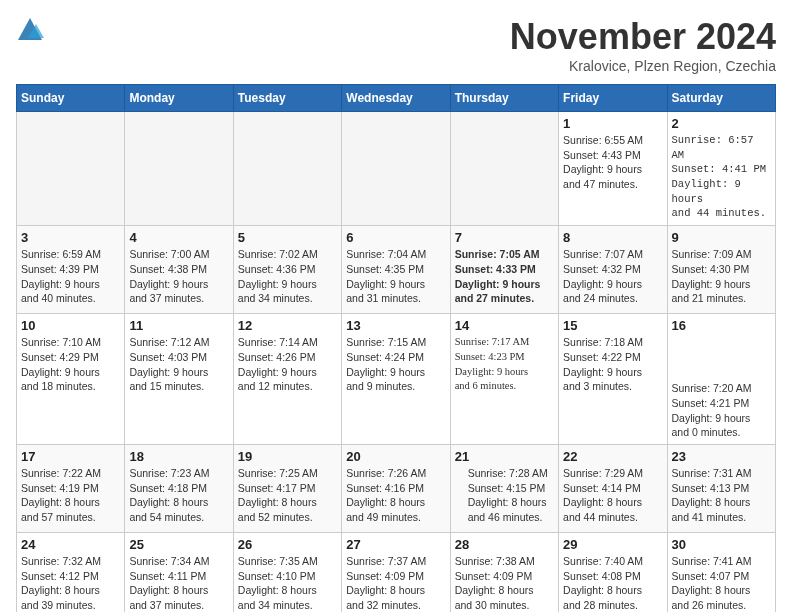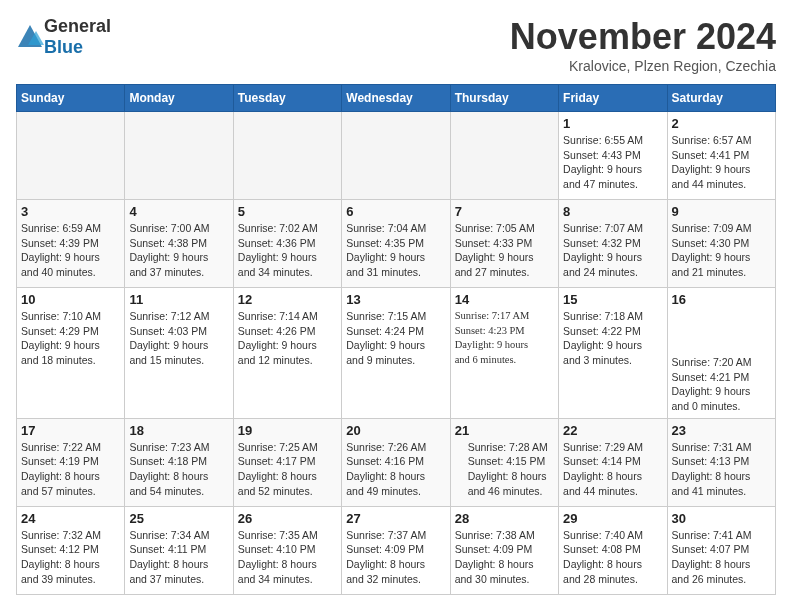--- a/index.html
+++ b/index.html
@@ -87,24 +87,20 @@
 </head>
 <body>
 
 <div class="header-section">
   <div class="logo-container">
     <div class="logo-row">
       <svg class="logo-icon" viewBox="0 0 28 28" xmlns="http://www.w3.org/2000/svg">
         <polygon points="14,2 26,24 2,24" fill="#1a6faa" opacity="0.85"></polygon>
         <polygon points="20,8 28,22 12,22" fill="#2a9fd6" opacity="0.7"></polygon>
       </svg>
-      <div>
-        <span style="font-size:18px;font-weight:bold;color:#333;">General</span><br>
-        <span style="font-size:18px;font-weight:bold;color:#1a6faa;">Blue</span>
-      </div>
     </div>
   </div>
   <div class="title-section">
     <div class="month-year">November 2024</div>
     <div class="location">Kralovice, Plzen Region, Czechia</div>
   </div>
 </div>
 
 <table class="calendar">
   <thead>
@@ -127,21 +123,21 @@
         <td class="empty"></td>
         <td>
           <div class="day-number">1</div>
           <div class="day-info" style="white-space: pre-line;">Sunrise: 6:55 AM
 Sunset: 4:43 PM
 Daylight: 9 hours
 and 47 minutes.</div>
         </td>
         <td>
           <div class="day-number">2</div>
-          <div class="day-info" style="white-space: pre-line;">Sunrise: 6:57 AM
+          <div class="day-info" style="white-space: pre-line; font-family: Liberation Mono, monospace;">Sunrise: 6:57 AM
 Sunset: 4:41 PM
 Daylight: 9 hours
 and 44 minutes.</div>
         </td>
       </tr>
       <tr>
         <td>
           <div class="day-number">3</div>
           <div class="day-info" style="white-space: pre-line;">Sunrise: 6:59 AM
 Sunset: 4:39 PM
@@ -164,21 +160,21 @@
         </td>
         <td>
           <div class="day-number">6</div>
           <div class="day-info" style="white-space: pre-line;">Sunrise: 7:04 AM
 Sunset: 4:35 PM
 Daylight: 9 hours
 and 31 minutes.</div>
         </td>
         <td>
           <div class="day-number">7</div>
-          <div class="day-info" style="white-space: pre-line;">Sunrise: 7:05 AM
+          <div class="day-info" style="white-space: pre-line; font-weight: bold;">Sunrise: 7:05 AM
 Sunset: 4:33 PM
 Daylight: 9 hours
 and 27 minutes.</div>
         </td>
         <td>
           <div class="day-number">8</div>
           <div class="day-info" style="white-space: pre-line;">Sunrise: 7:07 AM
 Sunset: 4:32 PM
 Daylight: 9 hours
 and 24 minutes.</div>

